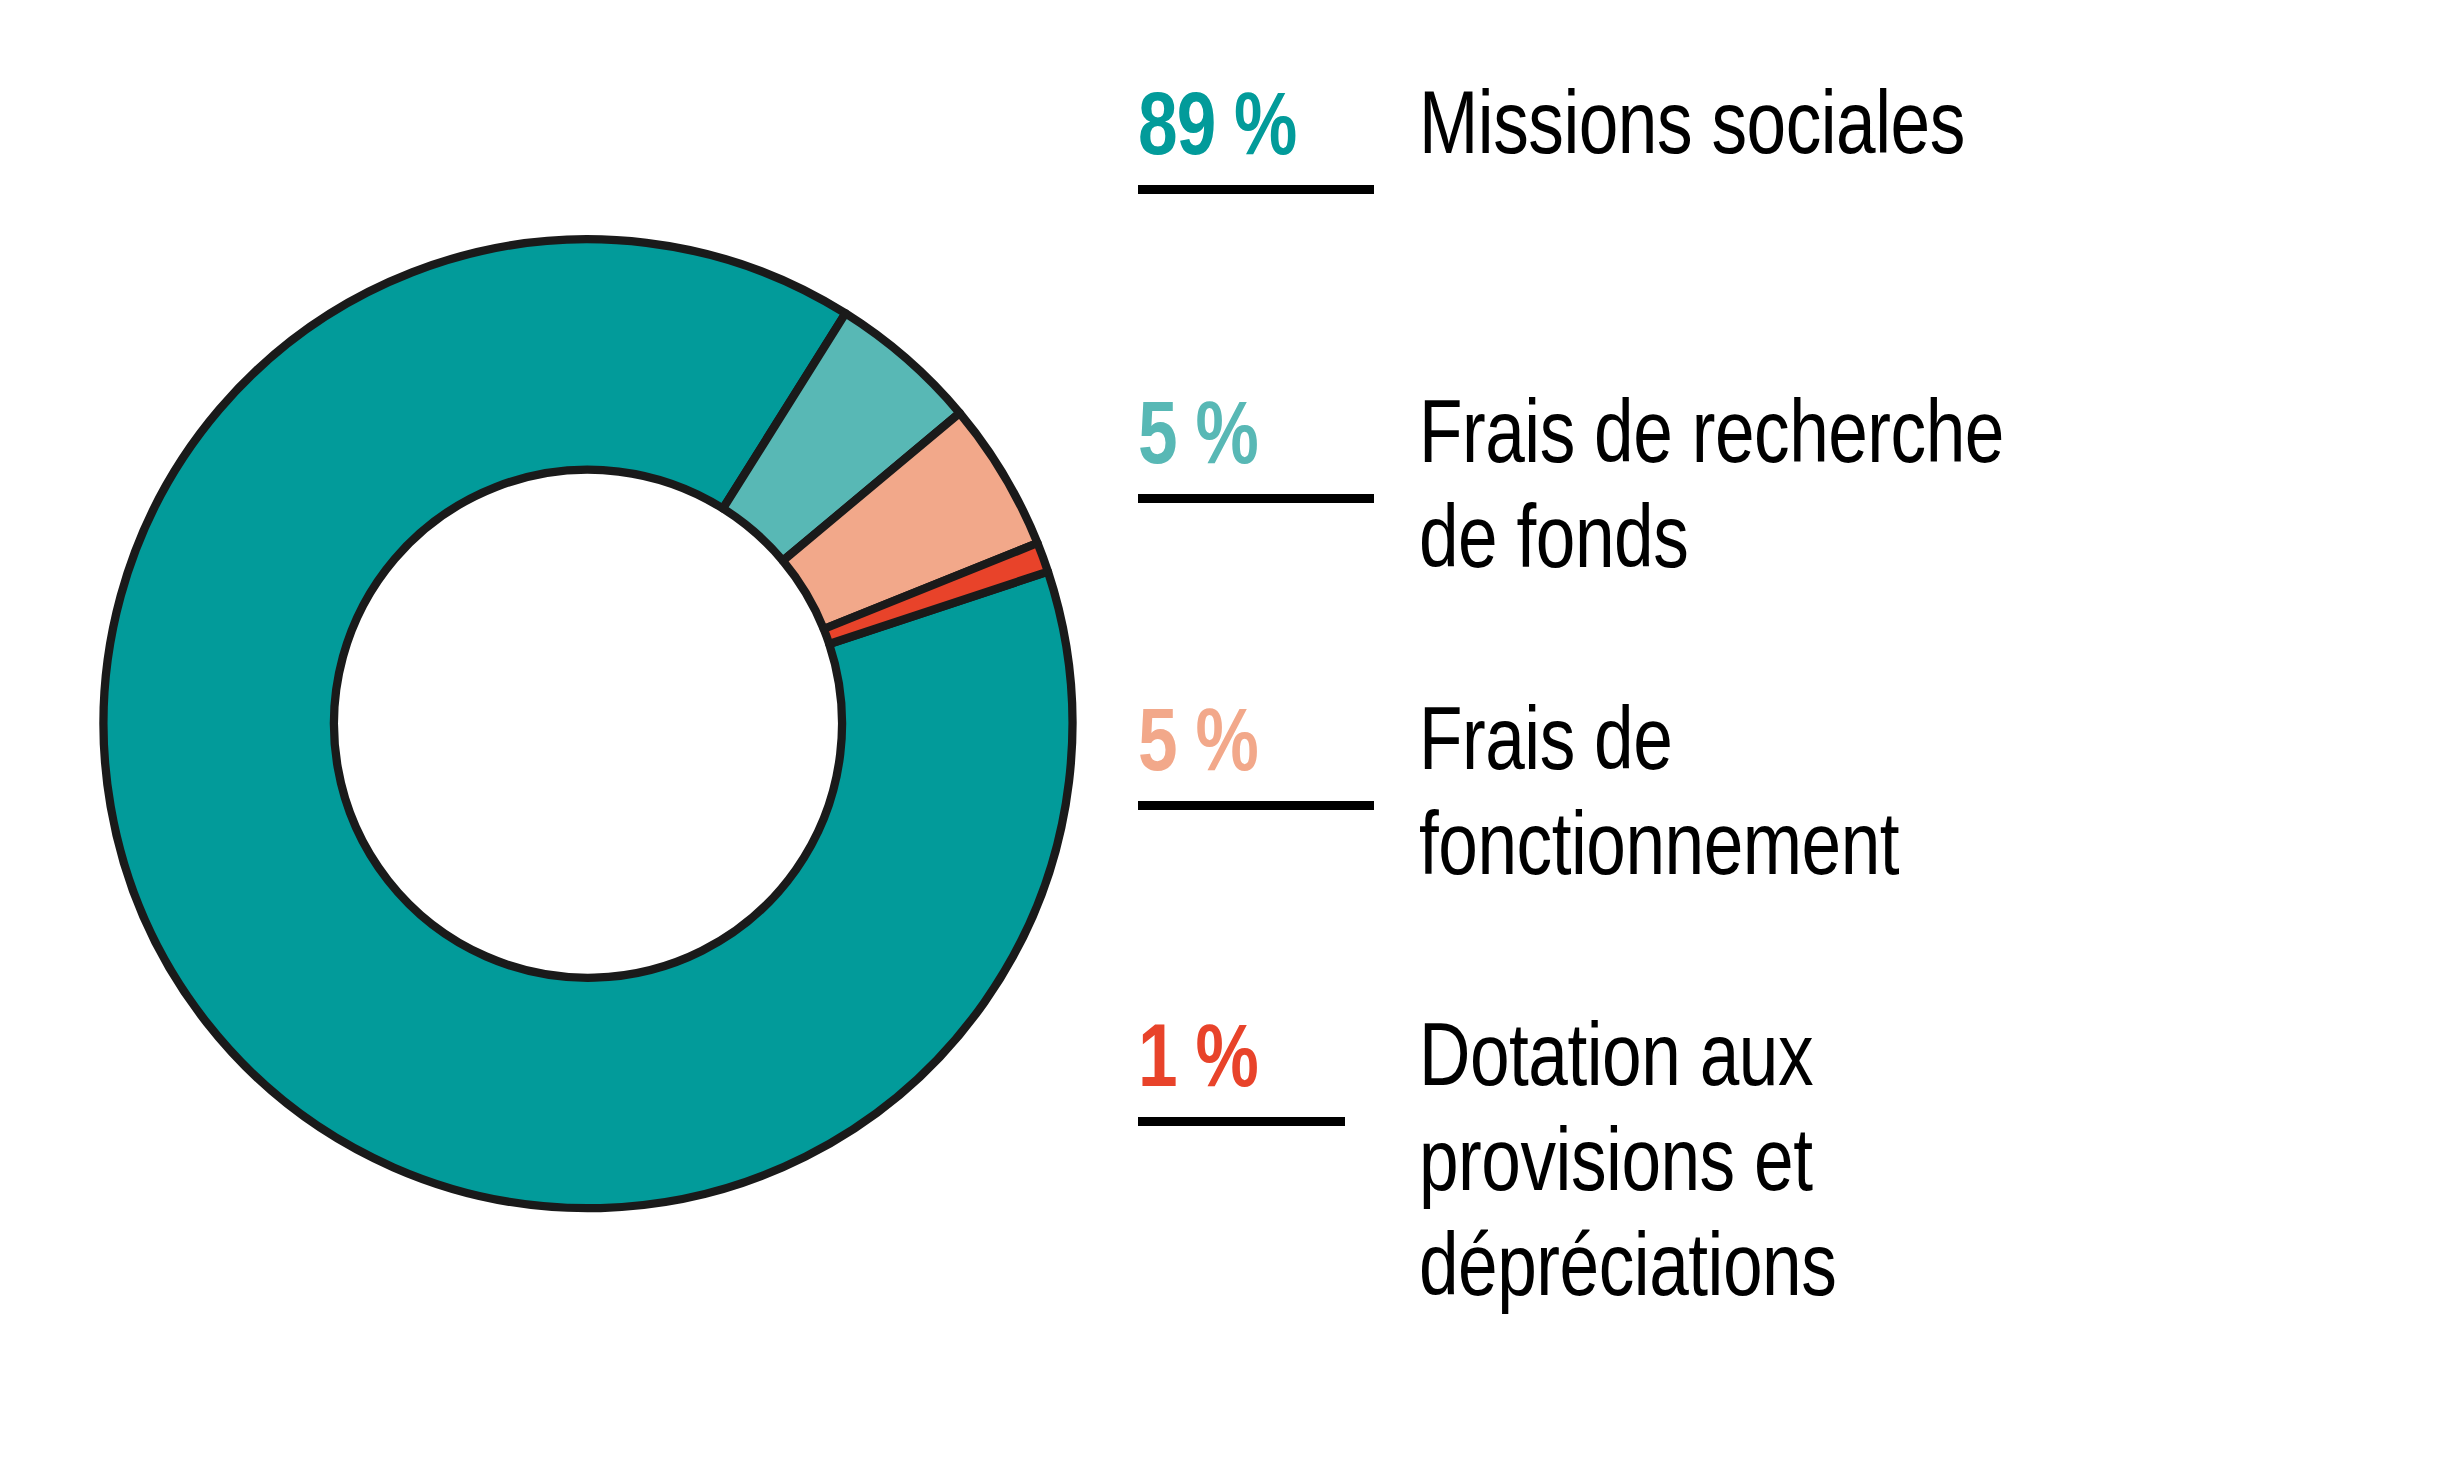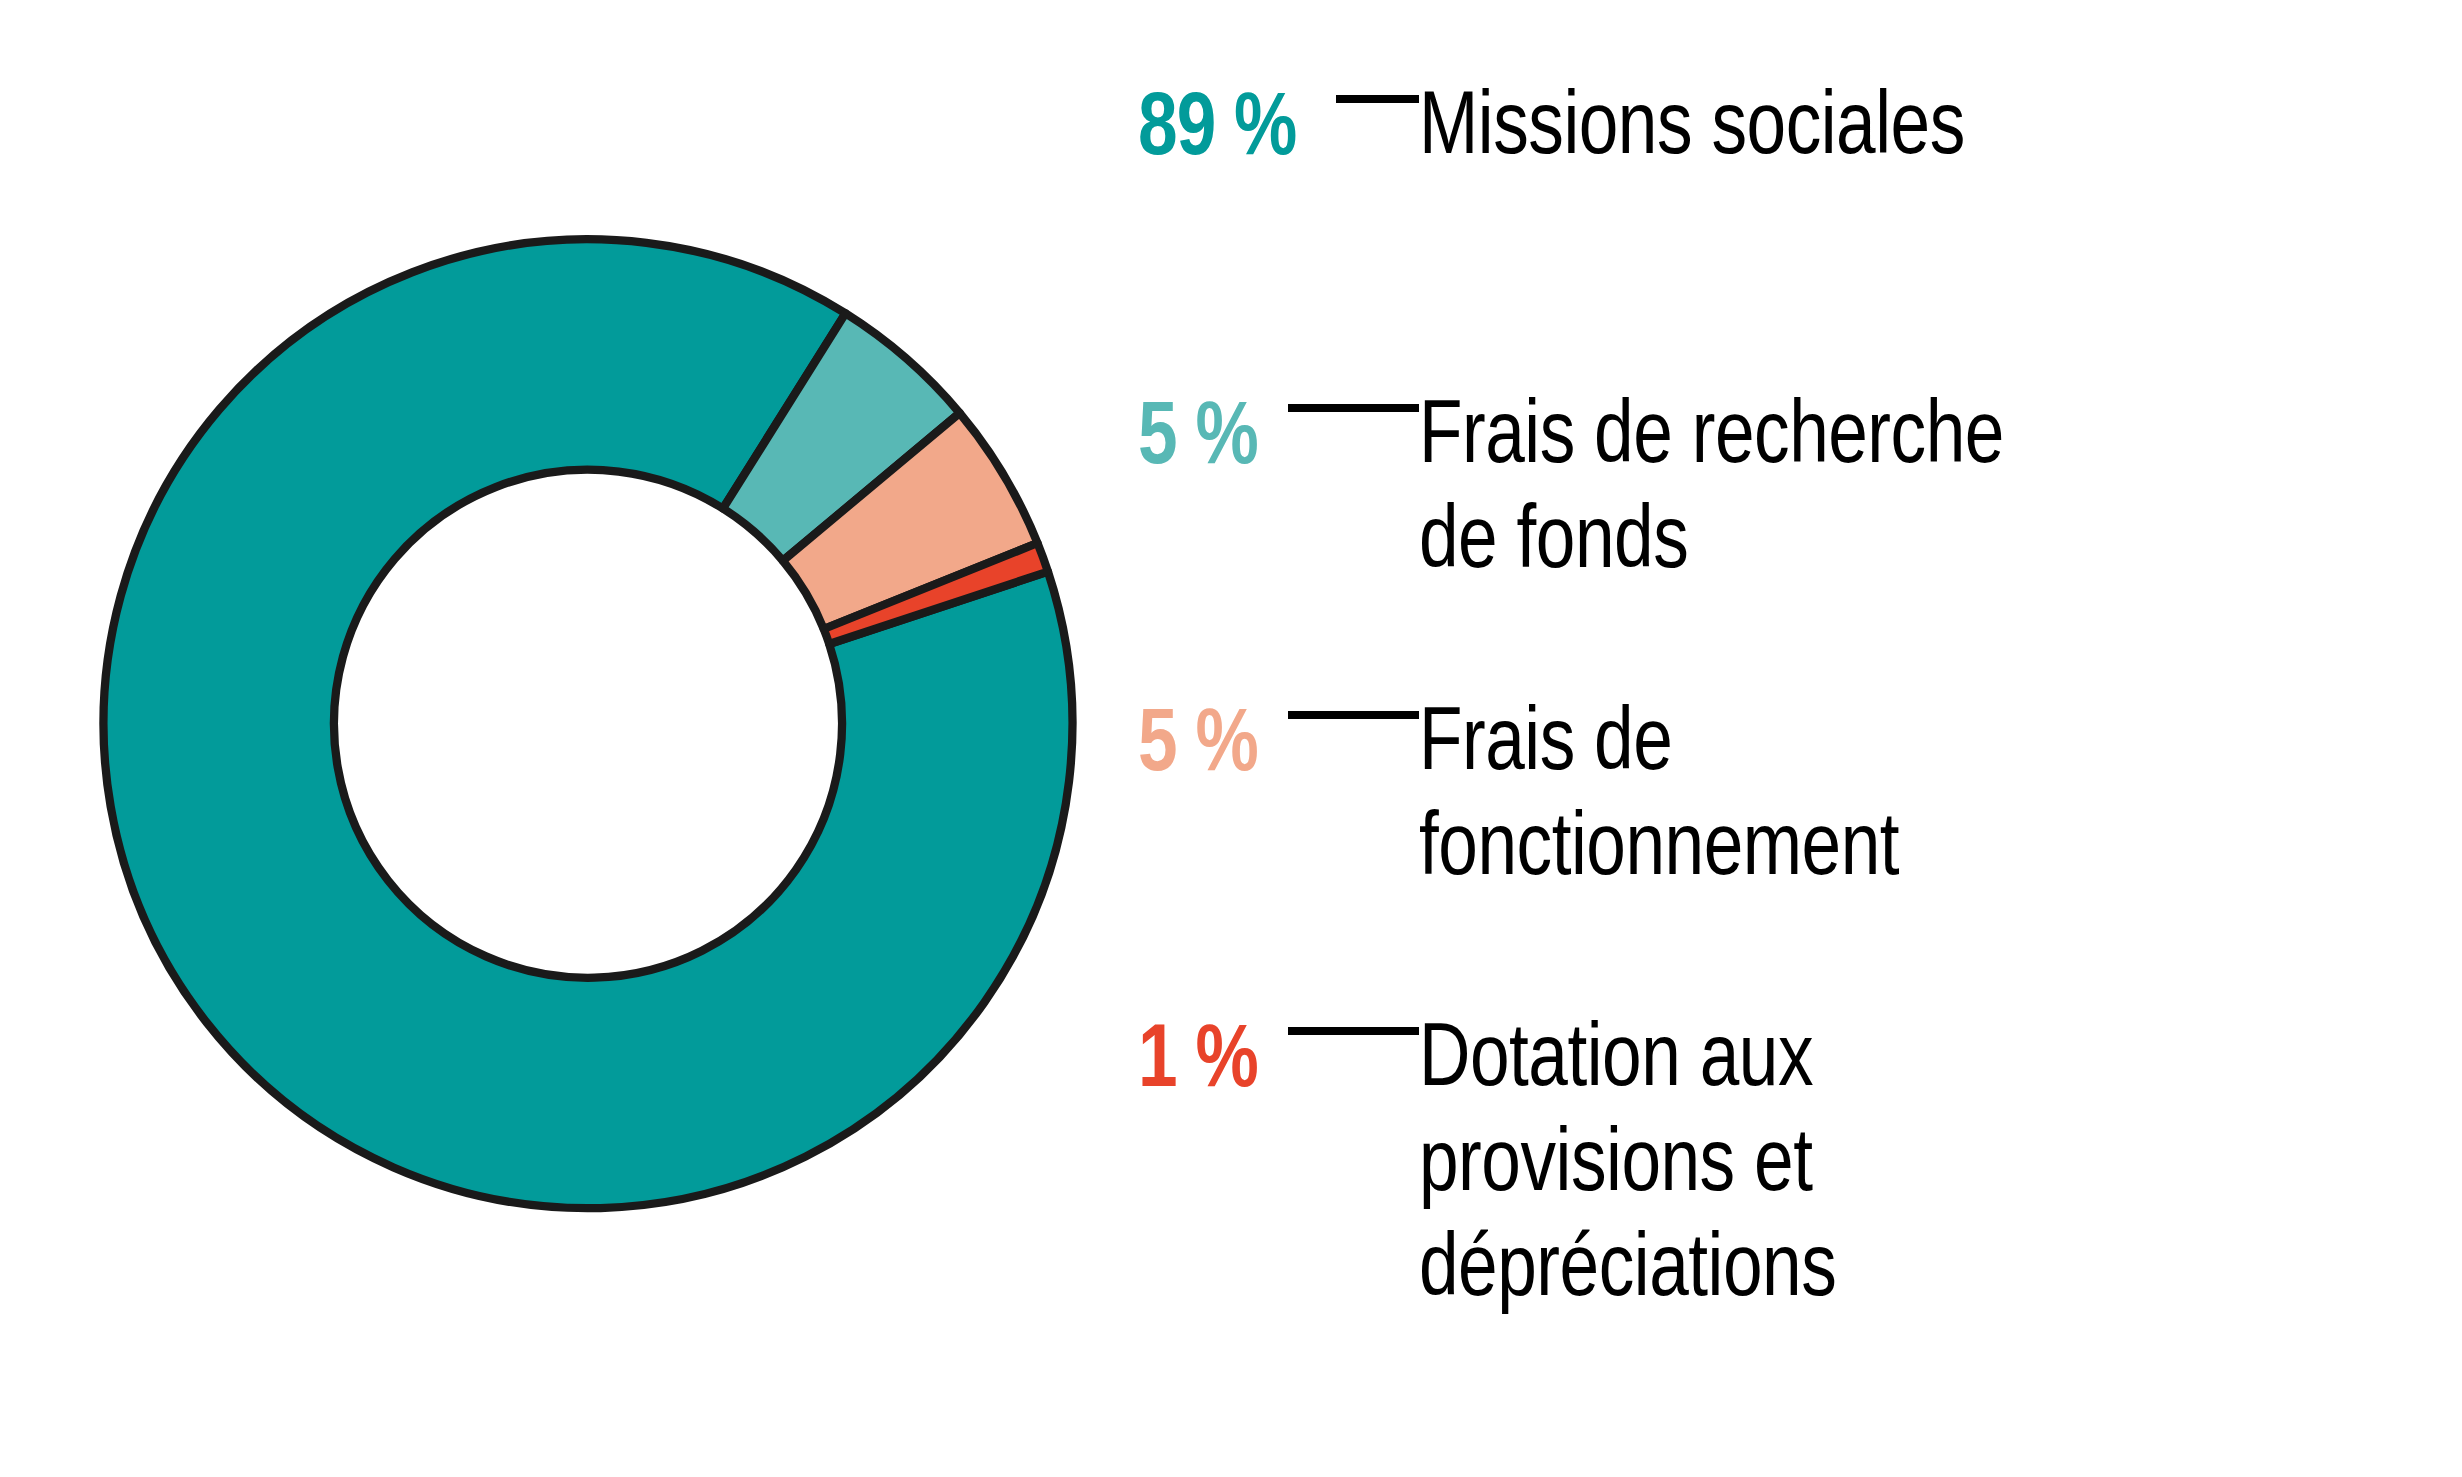--- a/index.html
+++ b/index.html
@@ -45,21 +45,21 @@
   .legend-item {
     position: absolute;
     display: flex;
     flex-direction: row;
     align-items: flex-start;
   }
   .legend-left {
     width: 281px;
     flex: 0 0 281px;
     display: flex;
-    flex-direction: row;
+    flex-direction: column;
     align-items: flex-start;
   }
   .legend-pct {
     font-family: "Liberation Sans Narrow", "Liberation Sans", sans-serif;
     font-weight: bold;
     font-size: 89px;
     line-height: 1.02;
     letter-spacing: -1.2px;
     transform: scaleX(0.80);
     transform-origin: left center;

